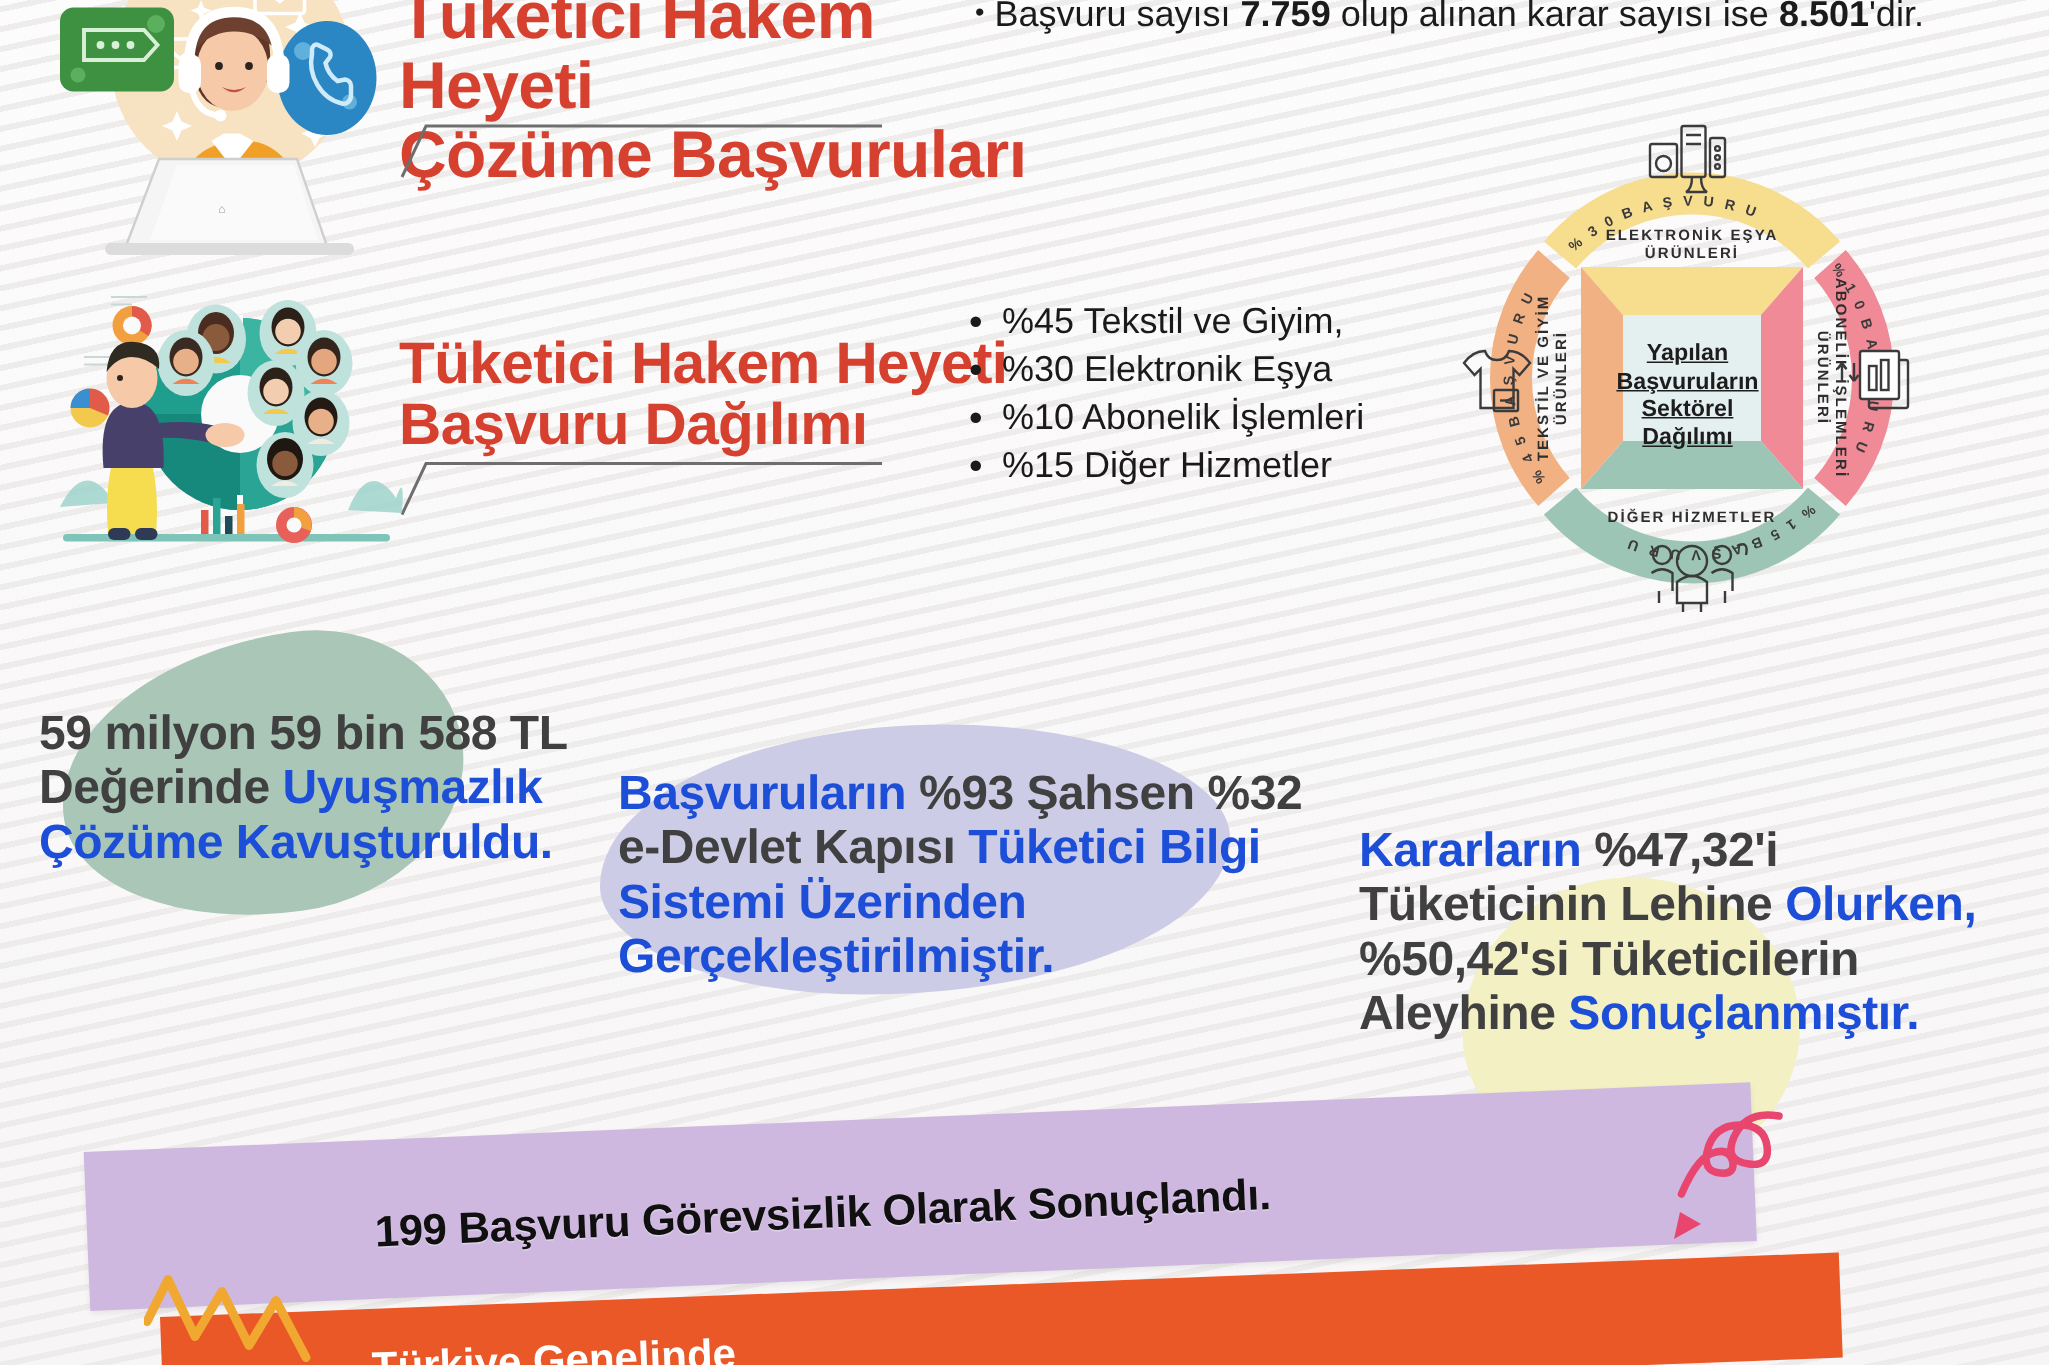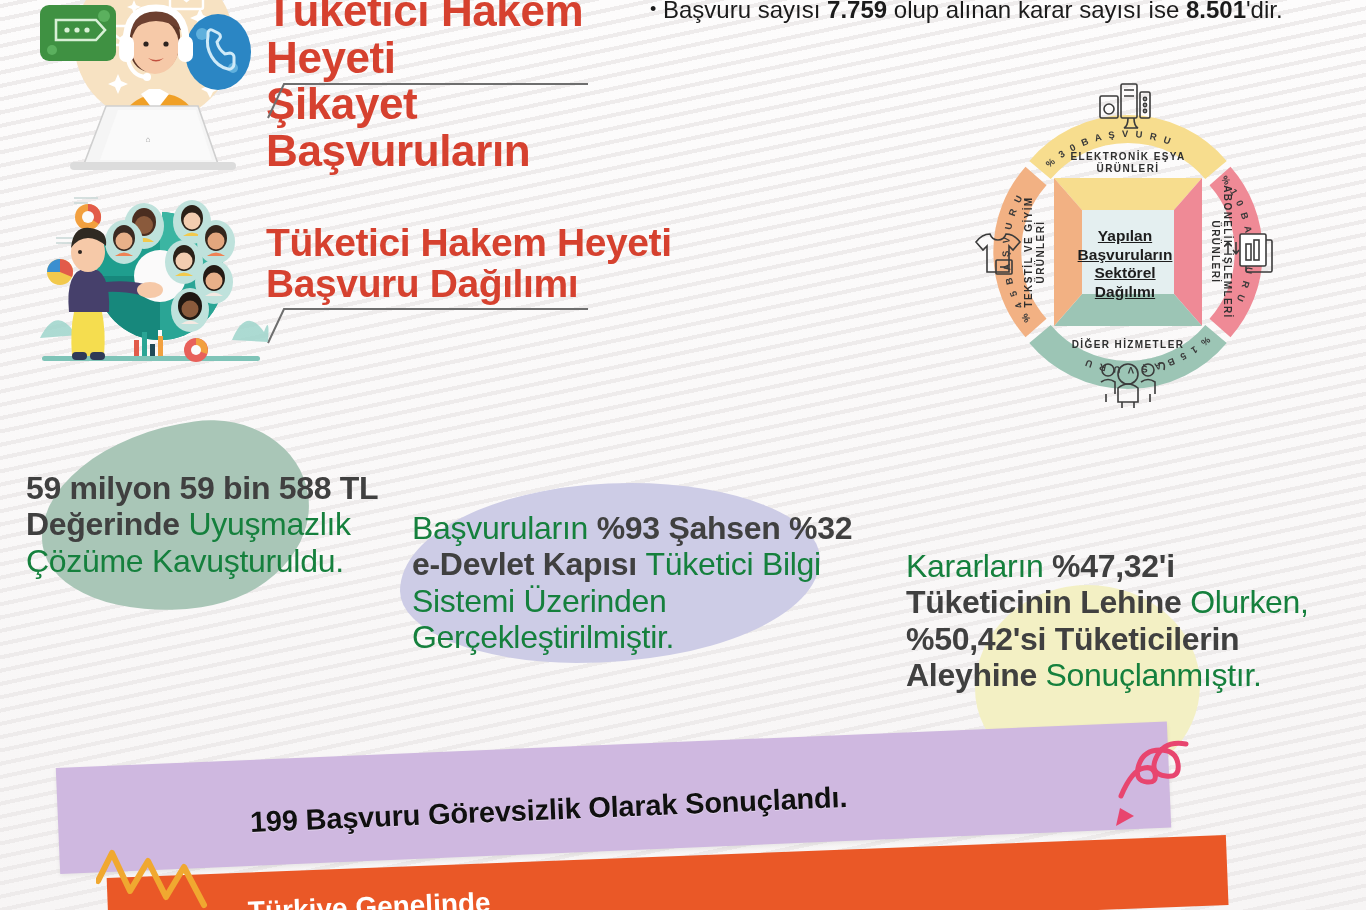--- a/index.html
+++ b/index.html
@@ -55,21 +55,21 @@
   #bullet-top b{font-weight:bold;}
 
   #dist-block{left:640px;top:199px;width:310px;color:#1a1a1a;}
   #dist-title{font-size:24px;font-weight:bold;margin-bottom:4px;}
   #dist-list{margin:0;padding-left:28px;font-size:24px;line-height:1.33;}
   #dist-list li{margin:0;}
 
   
   .stat{position:absolute;z-index:3;line-height:1.14;letter-spacing:-.3px;}
   .stat .dark{color:#404040;font-weight:bold;}
-  .stat .red{color:#15803d;font-weight:normal;}
+  .stat .red{color:#1d4ed8;font-weight:bold;}
   #stat-1{left:26px;top:470px;width:400px;font-size:32px;}
   #stat-2{left:412px;top:510px;width:460px;font-size:32px;}
   #stat-3{left:906px;top:548px;width:430px;font-size:32px;}
 
   
   #banner-purple{
     position:absolute;z-index:4;left:58px;top:768px;width:1112px;height:106px;
     background:#cfb8e0;
     transform:rotate(-2.4deg);
     transform-origin:left center;
@@ -278,40 +278,46 @@
     <path d="M70 102 q22-2 38 2 q6 2 4 7 q-2 5-8 4 q-18-4-34-3z" fill="#46406b"></path>
     <ellipse cx="114" cy="110" rx="13" ry="8" fill="#f6c9a8"></ellipse>
     <ellipse cx="52" cy="72" rx="17" ry="20" fill="#f6c9a8"></ellipse>
     <path d="M35 68 q2-22 19-20 q18 2 16 18 q-9-8-18-8 q-10 0-17 10z" fill="#2f2a22"></path>
     <circle cx="44" cy="72" r="2" fill="#2d2420"></circle>
   </g>
 </svg>
 
 <div class="layer hdg" id="heading-1">
   <div>Tüketici Hakem Heyeti</div>
-  <div>Şikayet Başvuruların</div>
+  <div>Çözüme Başvuruları</div>
 </div>
 <svg class="rule" style="left:266px;top:80px;" width="330" height="40">
   <path d="M2 38 L18 4 L322 4" fill="none" stroke="#6e6e6e" stroke-width="2"></path>
 </svg>
 
 <div class="layer hdg" id="heading-2">
   <div>Tüketici Hakem Heyeti</div>
   <div>Başvuru Dağılımı</div>
 </div>
 <svg class="rule" style="left:266px;top:305px;" width="330" height="40">
   <path d="M2 38 L18 4 L322 4" fill="none" stroke="#6e6e6e" stroke-width="2"></path>
 </svg>
 
 <div class="layer" id="bullet-top">
   <span style="font-size:18px;vertical-align:3px;">•</span>
   <span>Başvuru sayısı </span><b>7.759</b><span> olup alınan karar sayısı ise </span><b>8.501</b><span>'dir.</span>
 </div>
 
 <div class="layer" id="dist-block">
+  <ul id="dist-list">
+    <li>%45 Tekstil ve Giyim,</li>
+    <li>%30 Elektronik Eşya</li>
+    <li>%10 Abonelik İşlemleri</li>
+    <li>%15 Diğer Hizmetler</li>
+  </ul>
 </div>
 
 <svg id="ring-chart" width="400" height="400" viewBox="0 0 400 400">
   <defs>
     <path id="arc-top" d="M 85 200 A 115 115 0 0 1 315 200" fill="none"></path>
     <path id="arc-left" d="M 196 315 A 115 115 0 0 1 196 85" fill="none"></path>
     <path id="arc-right" d="M 204 85  A 115 115 0 0 1 204 315" fill="none"></path>
     <path id="arc-bottom" d="M 315 200 A 115 115 0 0 1 85 200" fill="none"></path>
   </defs>
 

